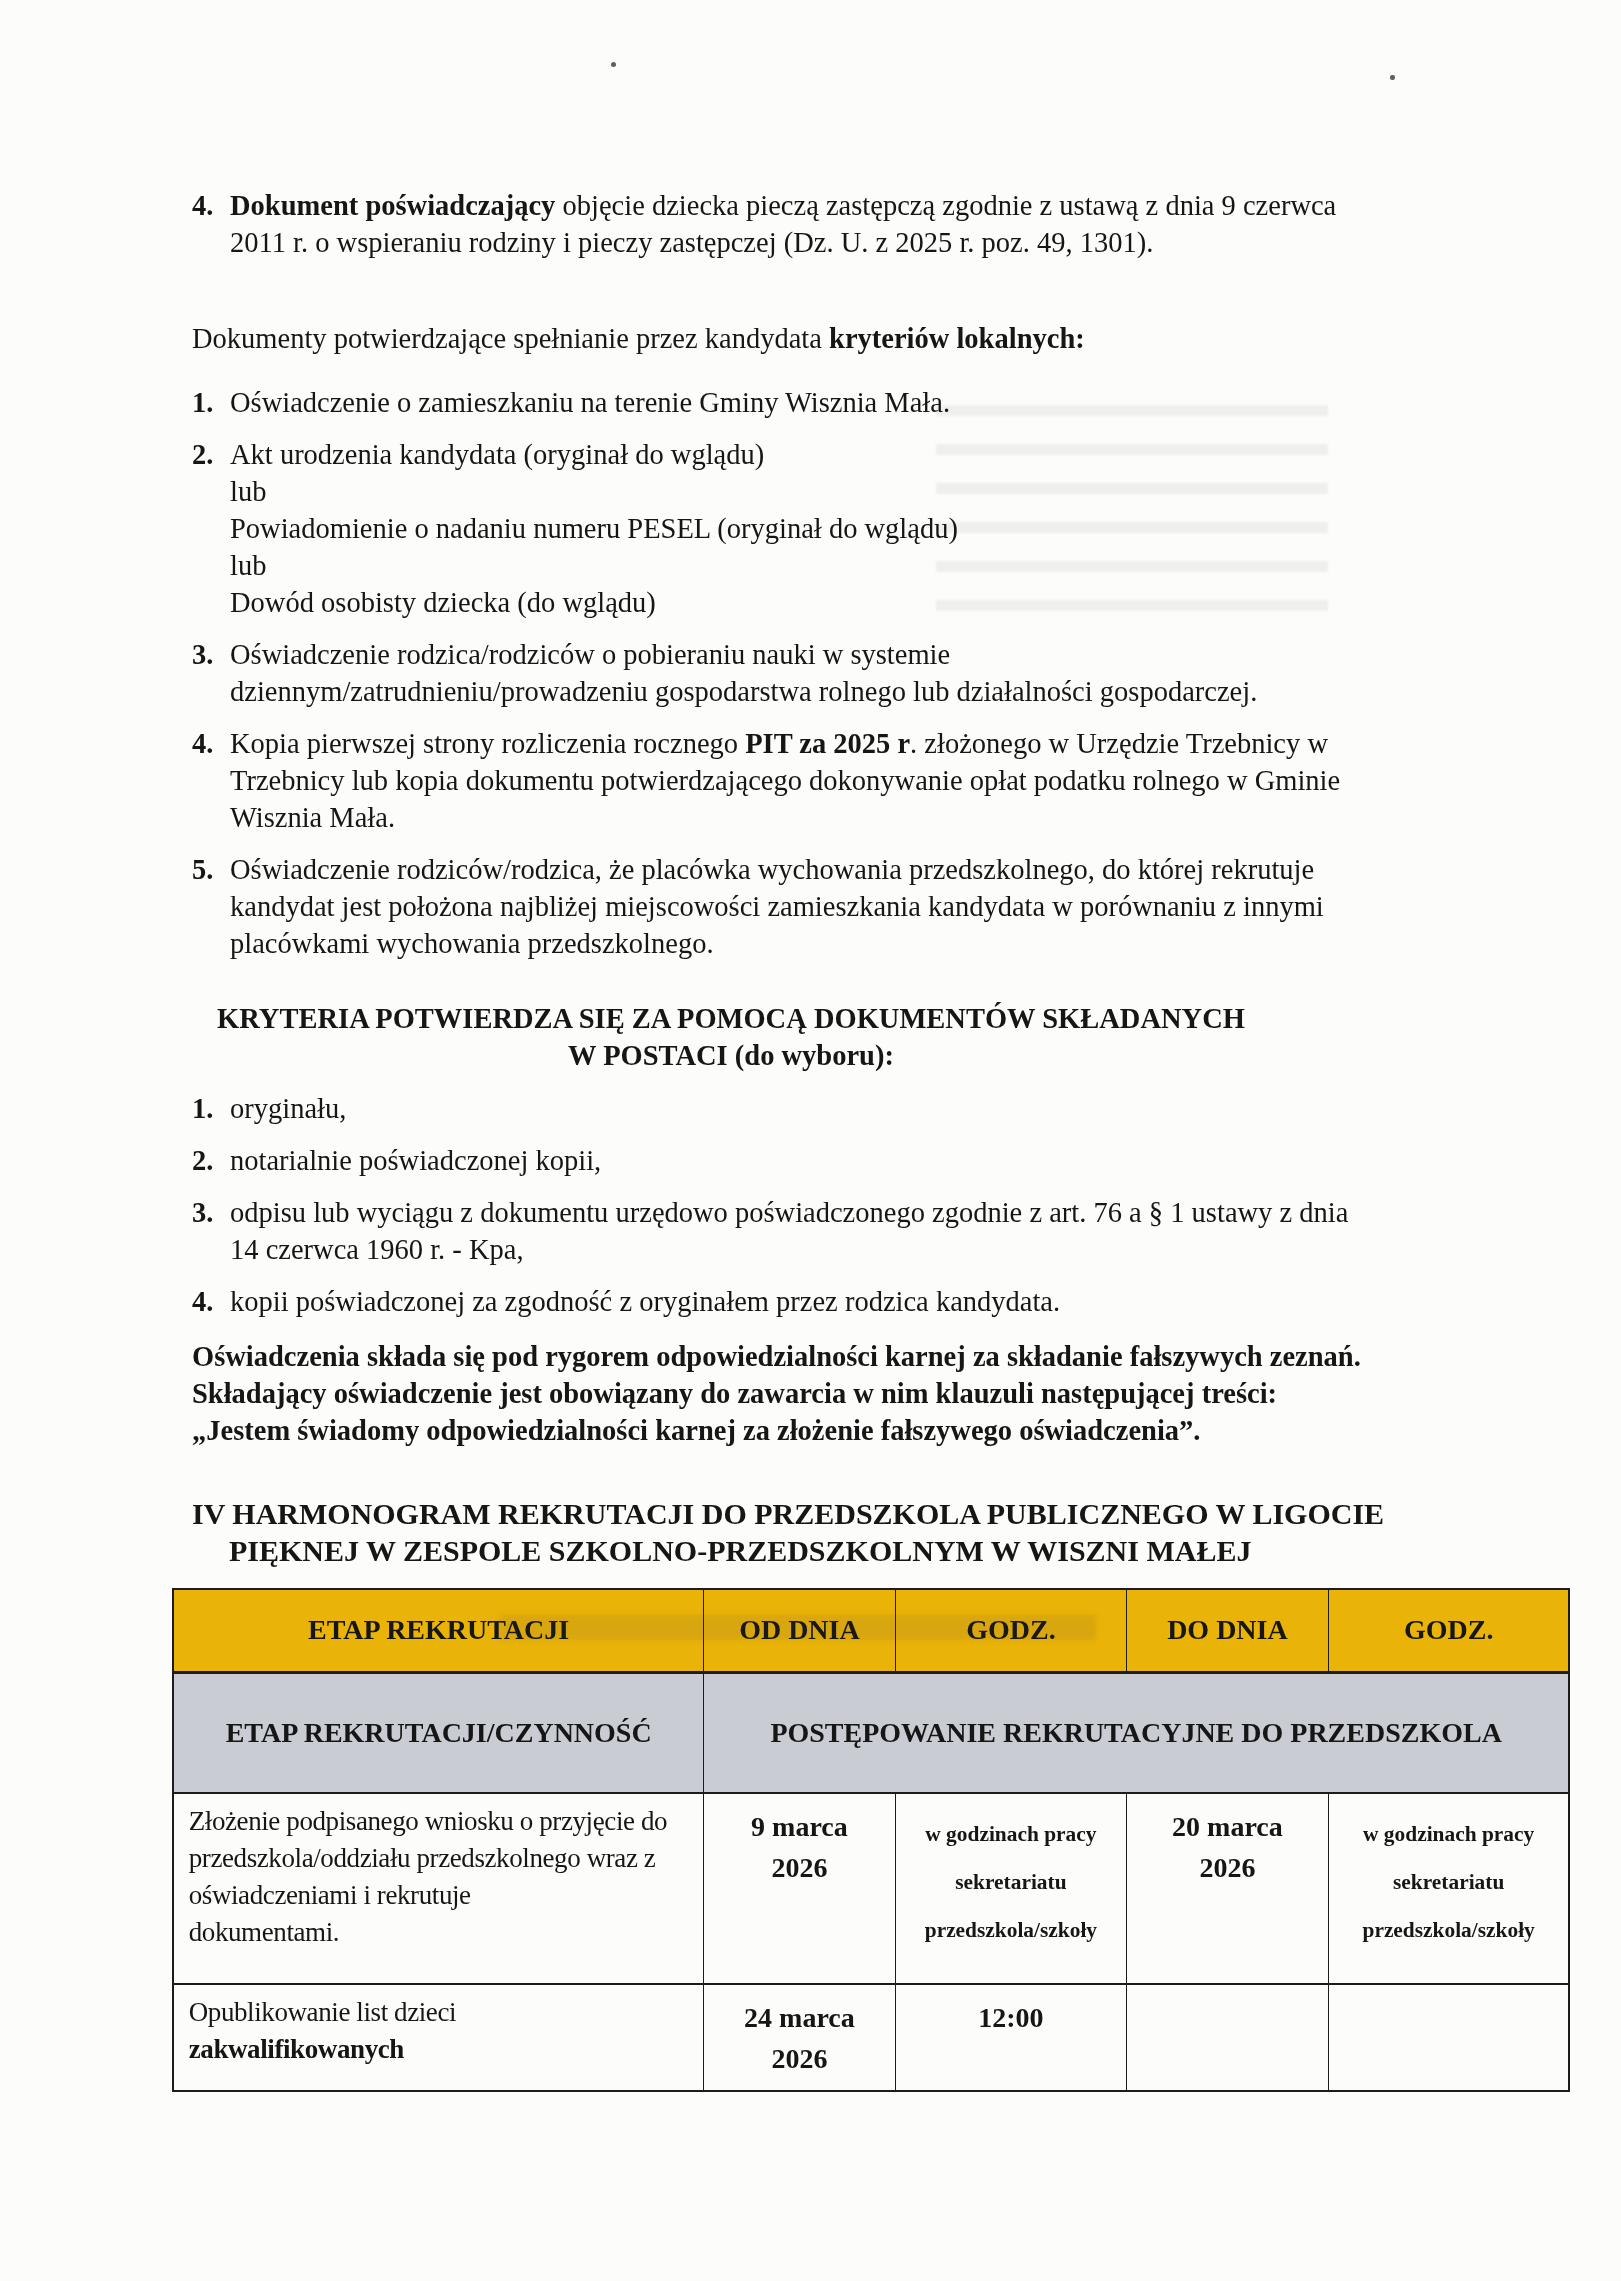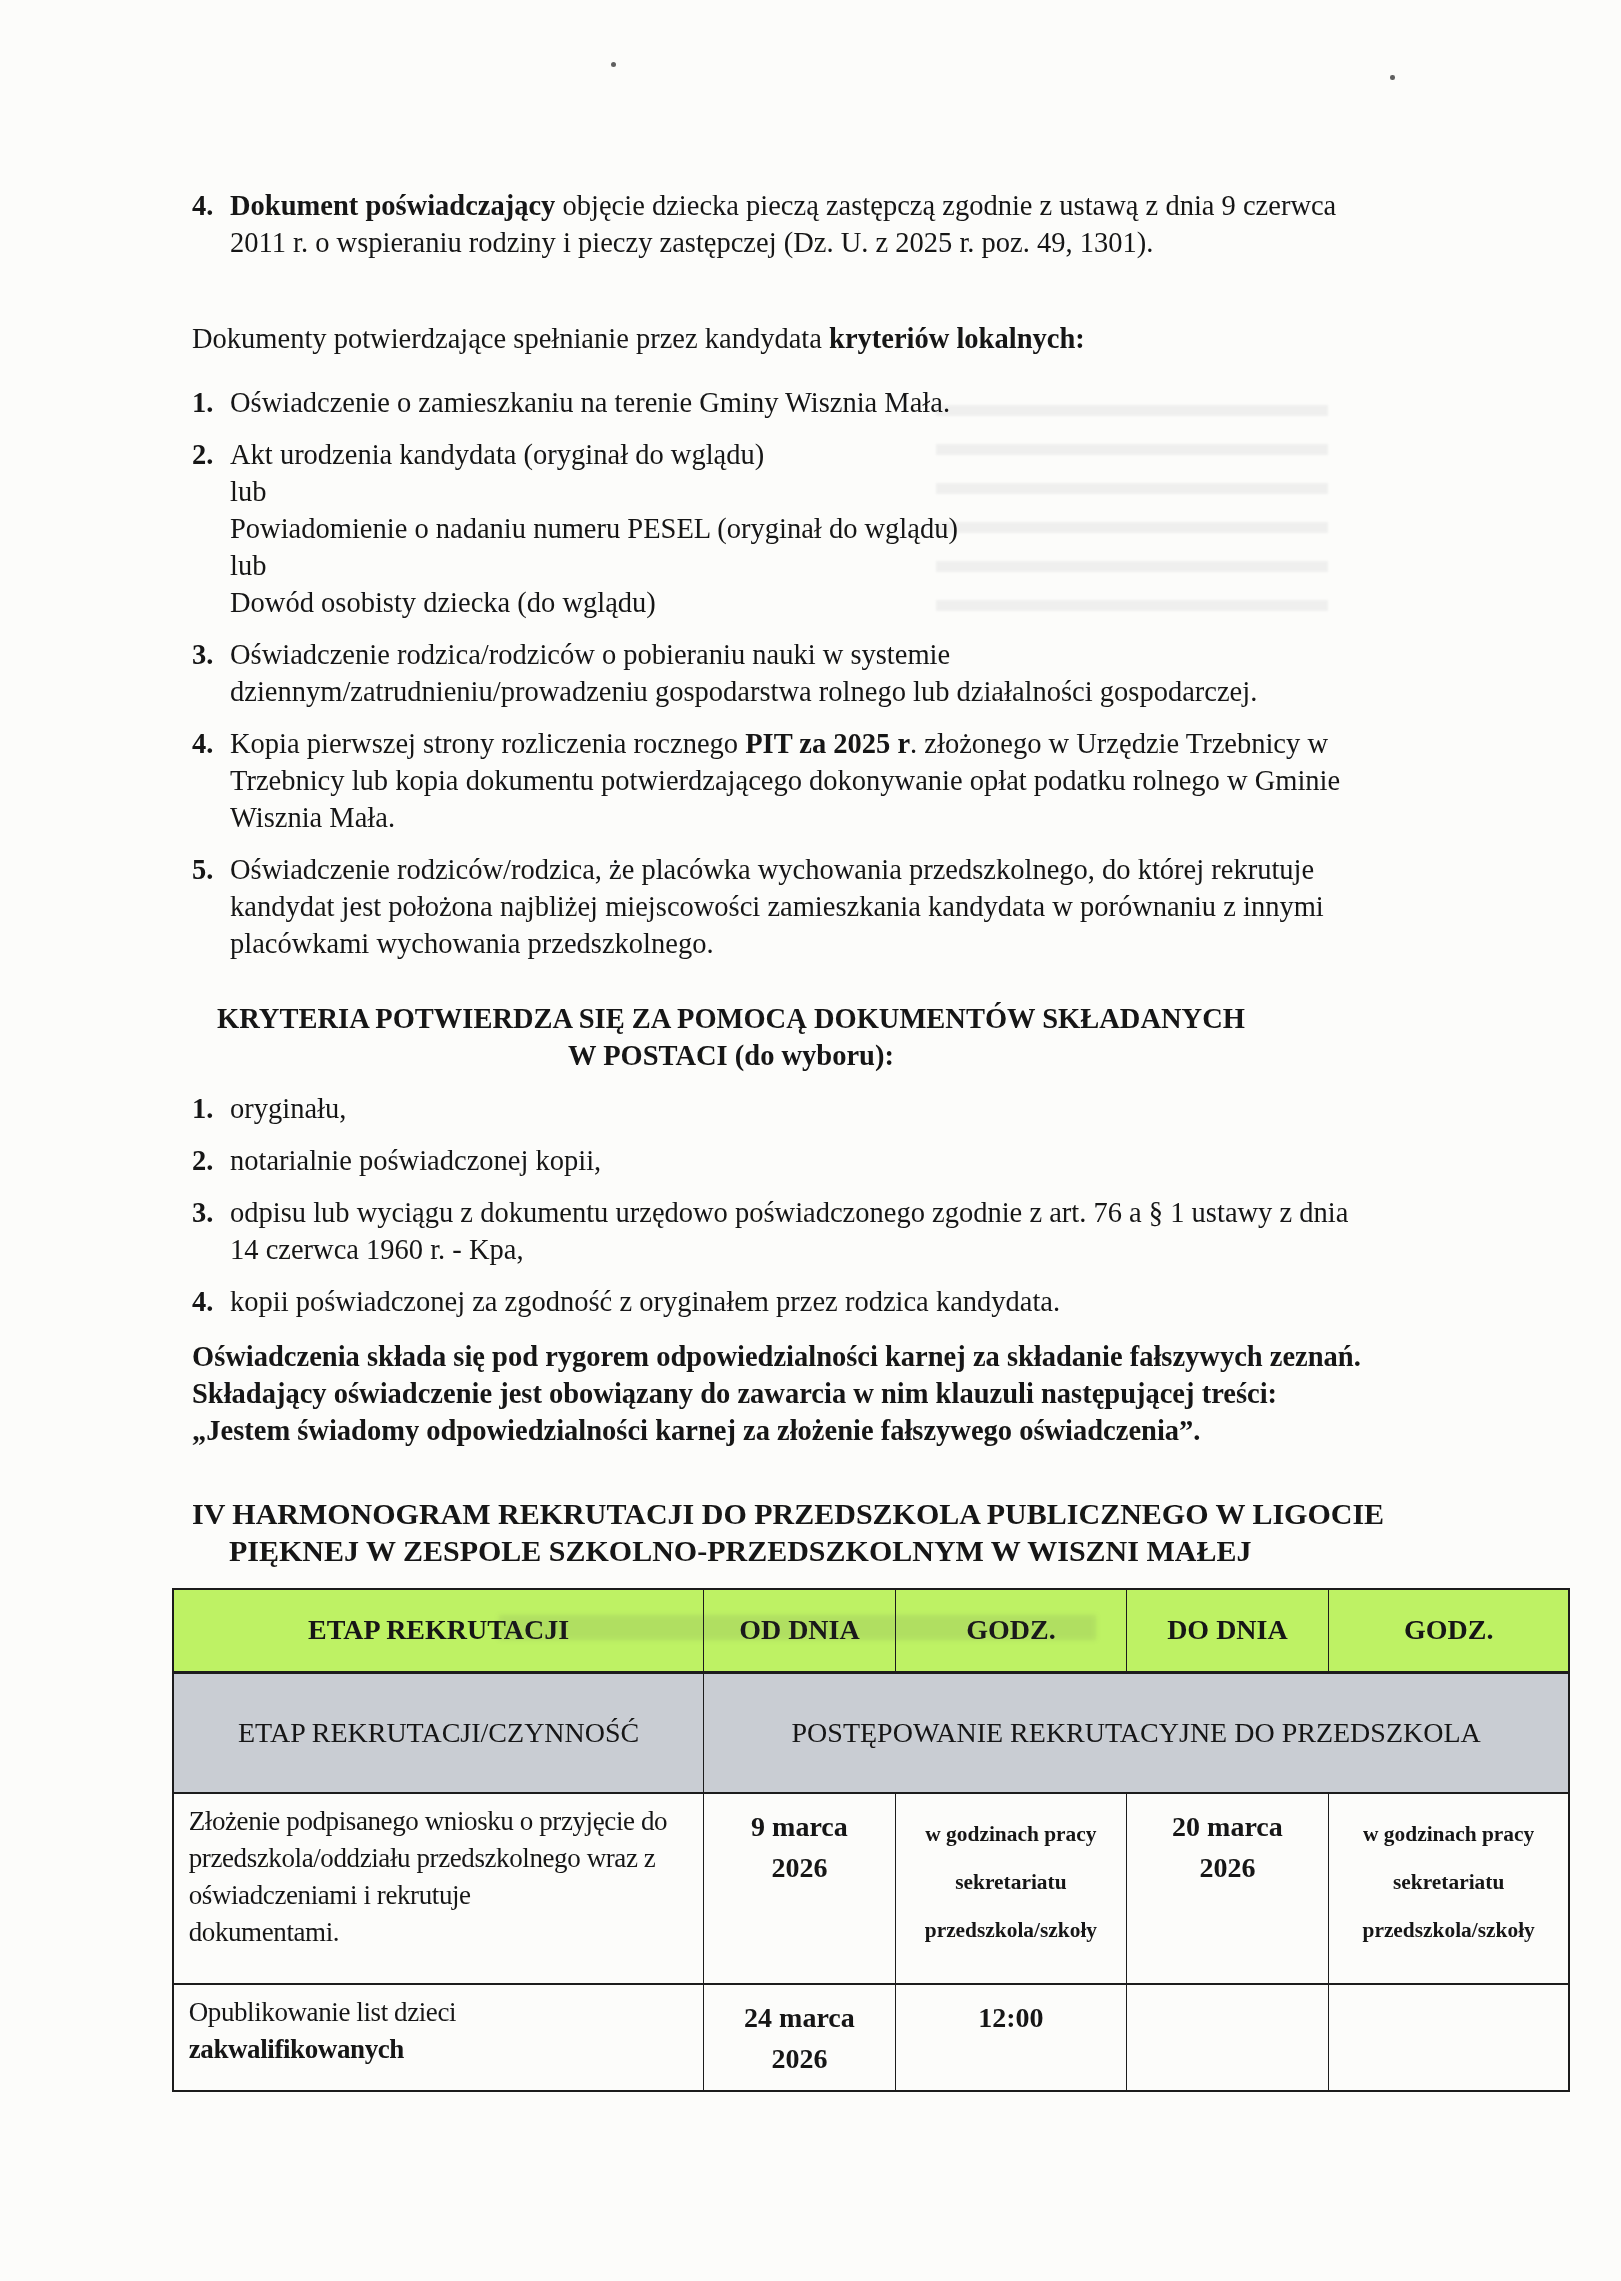--- a/index.html
+++ b/index.html
@@ -28,22 +28,22 @@
   .harmo { margin-top:46px; font-weight:700; font-size:30px; }
   .harmo .tline { line-height:37px; }
   .harmo .l2 { padding-left:37px; }
 
   table.sched {
     border-collapse:collapse; table-layout:fixed;
     width:1396px; margin:18.7px 0 0 -19.6px;
     border:2.7px solid #1c1c1c;
   }
   .sched th, .sched td { border:1.8px solid #1c1c1c; overflow:hidden; }
-  .sched .hr1 th { height:79px; background:#bef264; font-size:28px; font-weight:700; text-align:center; vertical-align:middle; border-bottom:3.6px solid #1c1c1c; }
-  .sched .hr2 th { height:116px; background:#c9cdd3; font-size:28px; font-weight:400; text-align:center; vertical-align:middle; border-bottom:2.7px solid #1c1c1c; }
+  .sched .hr1 th { height:79px; background:#eab308; font-size:28px; font-weight:700; text-align:center; vertical-align:middle; border-bottom:3.6px solid #1c1c1c; }
+  .sched .hr2 th { height:116px; background:#c9cdd3; font-size:28px; font-weight:700; text-align:center; vertical-align:middle; border-bottom:2.7px solid #1c1c1c; }
   .sched .r1 td { height:173px; vertical-align:top; border-bottom:2.7px solid #1c1c1c; }
   .sched .r2 td { height:93px; vertical-align:top; }
   .etap-cell { padding:9px 3.6px 0 14.3px; font-size:27px; letter-spacing:-0.4px; line-height:42px; text-align:left; }
   .etap-cell .bold-line { font-weight:700; }
   .date-cell { font-weight:700; text-align:center; padding:12.5px 30px 0; line-height:41px; font-size:28px; }
   .hours-cell { font-weight:700; text-align:center; padding:16px 9px 0; font-size:21.4px; line-height:48px; }
 
   .speck { position:absolute; background:#5f5f5f; border-radius:50%; pointer-events:none; }
   .s1 { left:611px; top:62px; width:5.3px; height:5.3px; }
   .s2 { left:1390px; top:75px; width:4.5px; height:4.5px; }

